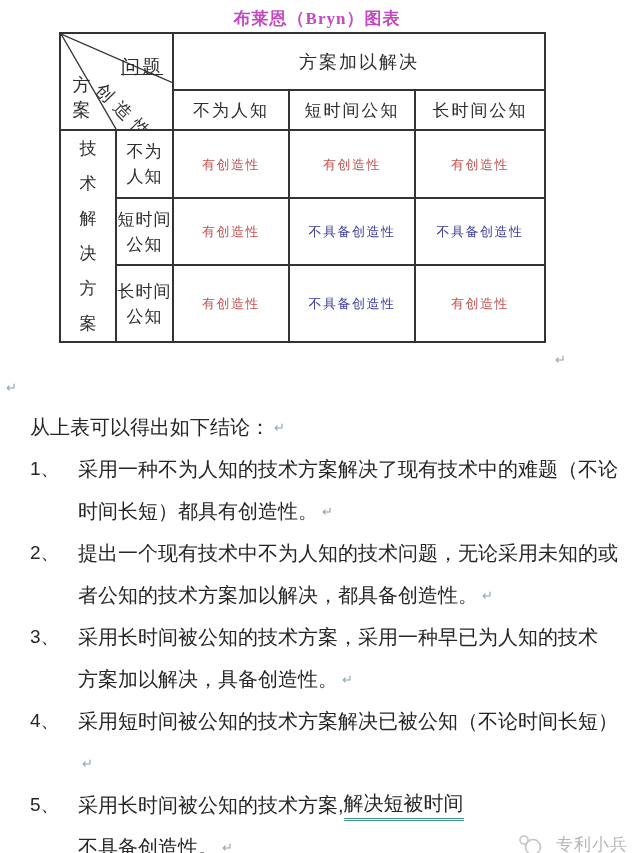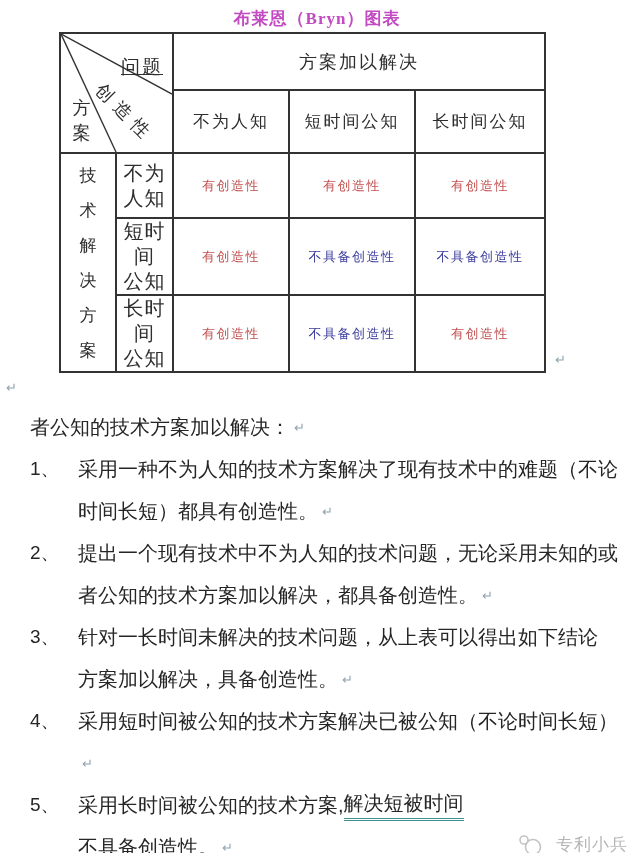--- a/index.html
+++ b/index.html
@@ -58,21 +58,21 @@
     font-size: 18px; line-height: 25px;
   }
   td.group-header { font-size: 18px; letter-spacing: 2px; }
   td.col-header   { font-size: 17px; letter-spacing: 2px; }
   td.row-group-header { }
   .vtext {
     margin: 0 auto;
     width: 18px; word-break: break-all;
     font-size: 17px; line-height: 35px; letter-spacing: 0;
   }
-  td.row-header { font-size: 20px; }
+  td.row-header { font-size: 17px; }
   td.row-header .rl { line-height: 25px; letter-spacing: 1px; }
   .cellval { font-size: 13px; letter-spacing: 1.5px; }
   .creative     { color: var(--creative, #c25252); }
   .not-creative { color: var(--not-creative, #3c3c9e); }
 
   
   .pil {
     color: var(--pilcrow, #8fa3ad);
     font-size: 13px;
     margin-left: 4px;
@@ -142,21 +142,21 @@
         <svg class="diag" viewBox="0 0 113 112" preserveAspectRatio="none">
           <line x1="0" y1="0" x2="113" y2="57" stroke="#333333" stroke-width="1.4"></line>
           <line x1="0" y1="0" x2="56" y2="112" stroke="#333333" stroke-width="1.4"></line>
         </svg>
         <span class="lab-problem">问题</span>
         <span class="lab-creativity">创造性</span>
         <span class="lab-solution">方案</span>
       </td>
       <td class="group-header" colspan="3">方案加以解决</td>
     </tr>
-    <tr style="height:63px">
+    <tr style="height:40px">
       <td class="col-header">不为人知</td>
       <td class="col-header">短时间公知</td>
       <td class="col-header">长时间公知</td>
     </tr>
     <tr style="height:65px">
       <td class="row-group-header" rowspan="3">
         <div class="vtext">技术解决方案</div>
       </td>
       <td class="row-header">
         <div class="rl">不为</div>
@@ -185,21 +185,21 @@
       <td><span class="cellval creative">有创造性</span></td>
     </tr>
   </tbody>
     </table>
 
   <span class="pil pil-float" style="left:551px; top:352px;">↵</span>
   <span class="pil pil-float" style="left:2px; top:380px;">↵</span>
 
   <div class="conclusion">
     <div class="line">
-      <span>者公知的技术方案加以解决：</span>
+      <span>从上表可以得出如下结论：</span>
         <span class="pil">↵</span>
     </div>
 
     <div class="item">
       <div class="num">1、</div>
       <div class="lines">
         <div class="line">
             <span>采用一种不为人知的技术方案解决了现有技术中的难题（不论</span>
           </div>
         <div class="line">
@@ -219,21 +219,21 @@
             <span>者公知的技术方案加以解决，都具备创造性。</span>
             <span class="pil">↵</span>
           </div>
       </div>
     </div>
 
     <div class="item">
       <div class="num">3、</div>
       <div class="lines">
         <div class="line">
-            <span>针对一长时间未解决的技术问题，从上表可以得出如下结论</span>
+            <span>采用长时间被公知的技术方案，采用一种早已为人知的技术</span>
           </div>
         <div class="line">
             <span>方案加以解决，具备创造性。</span>
             <span class="pil">↵</span>
           </div>
       </div>
     </div>
 
     <div class="item">
       <div class="num">4、</div>

